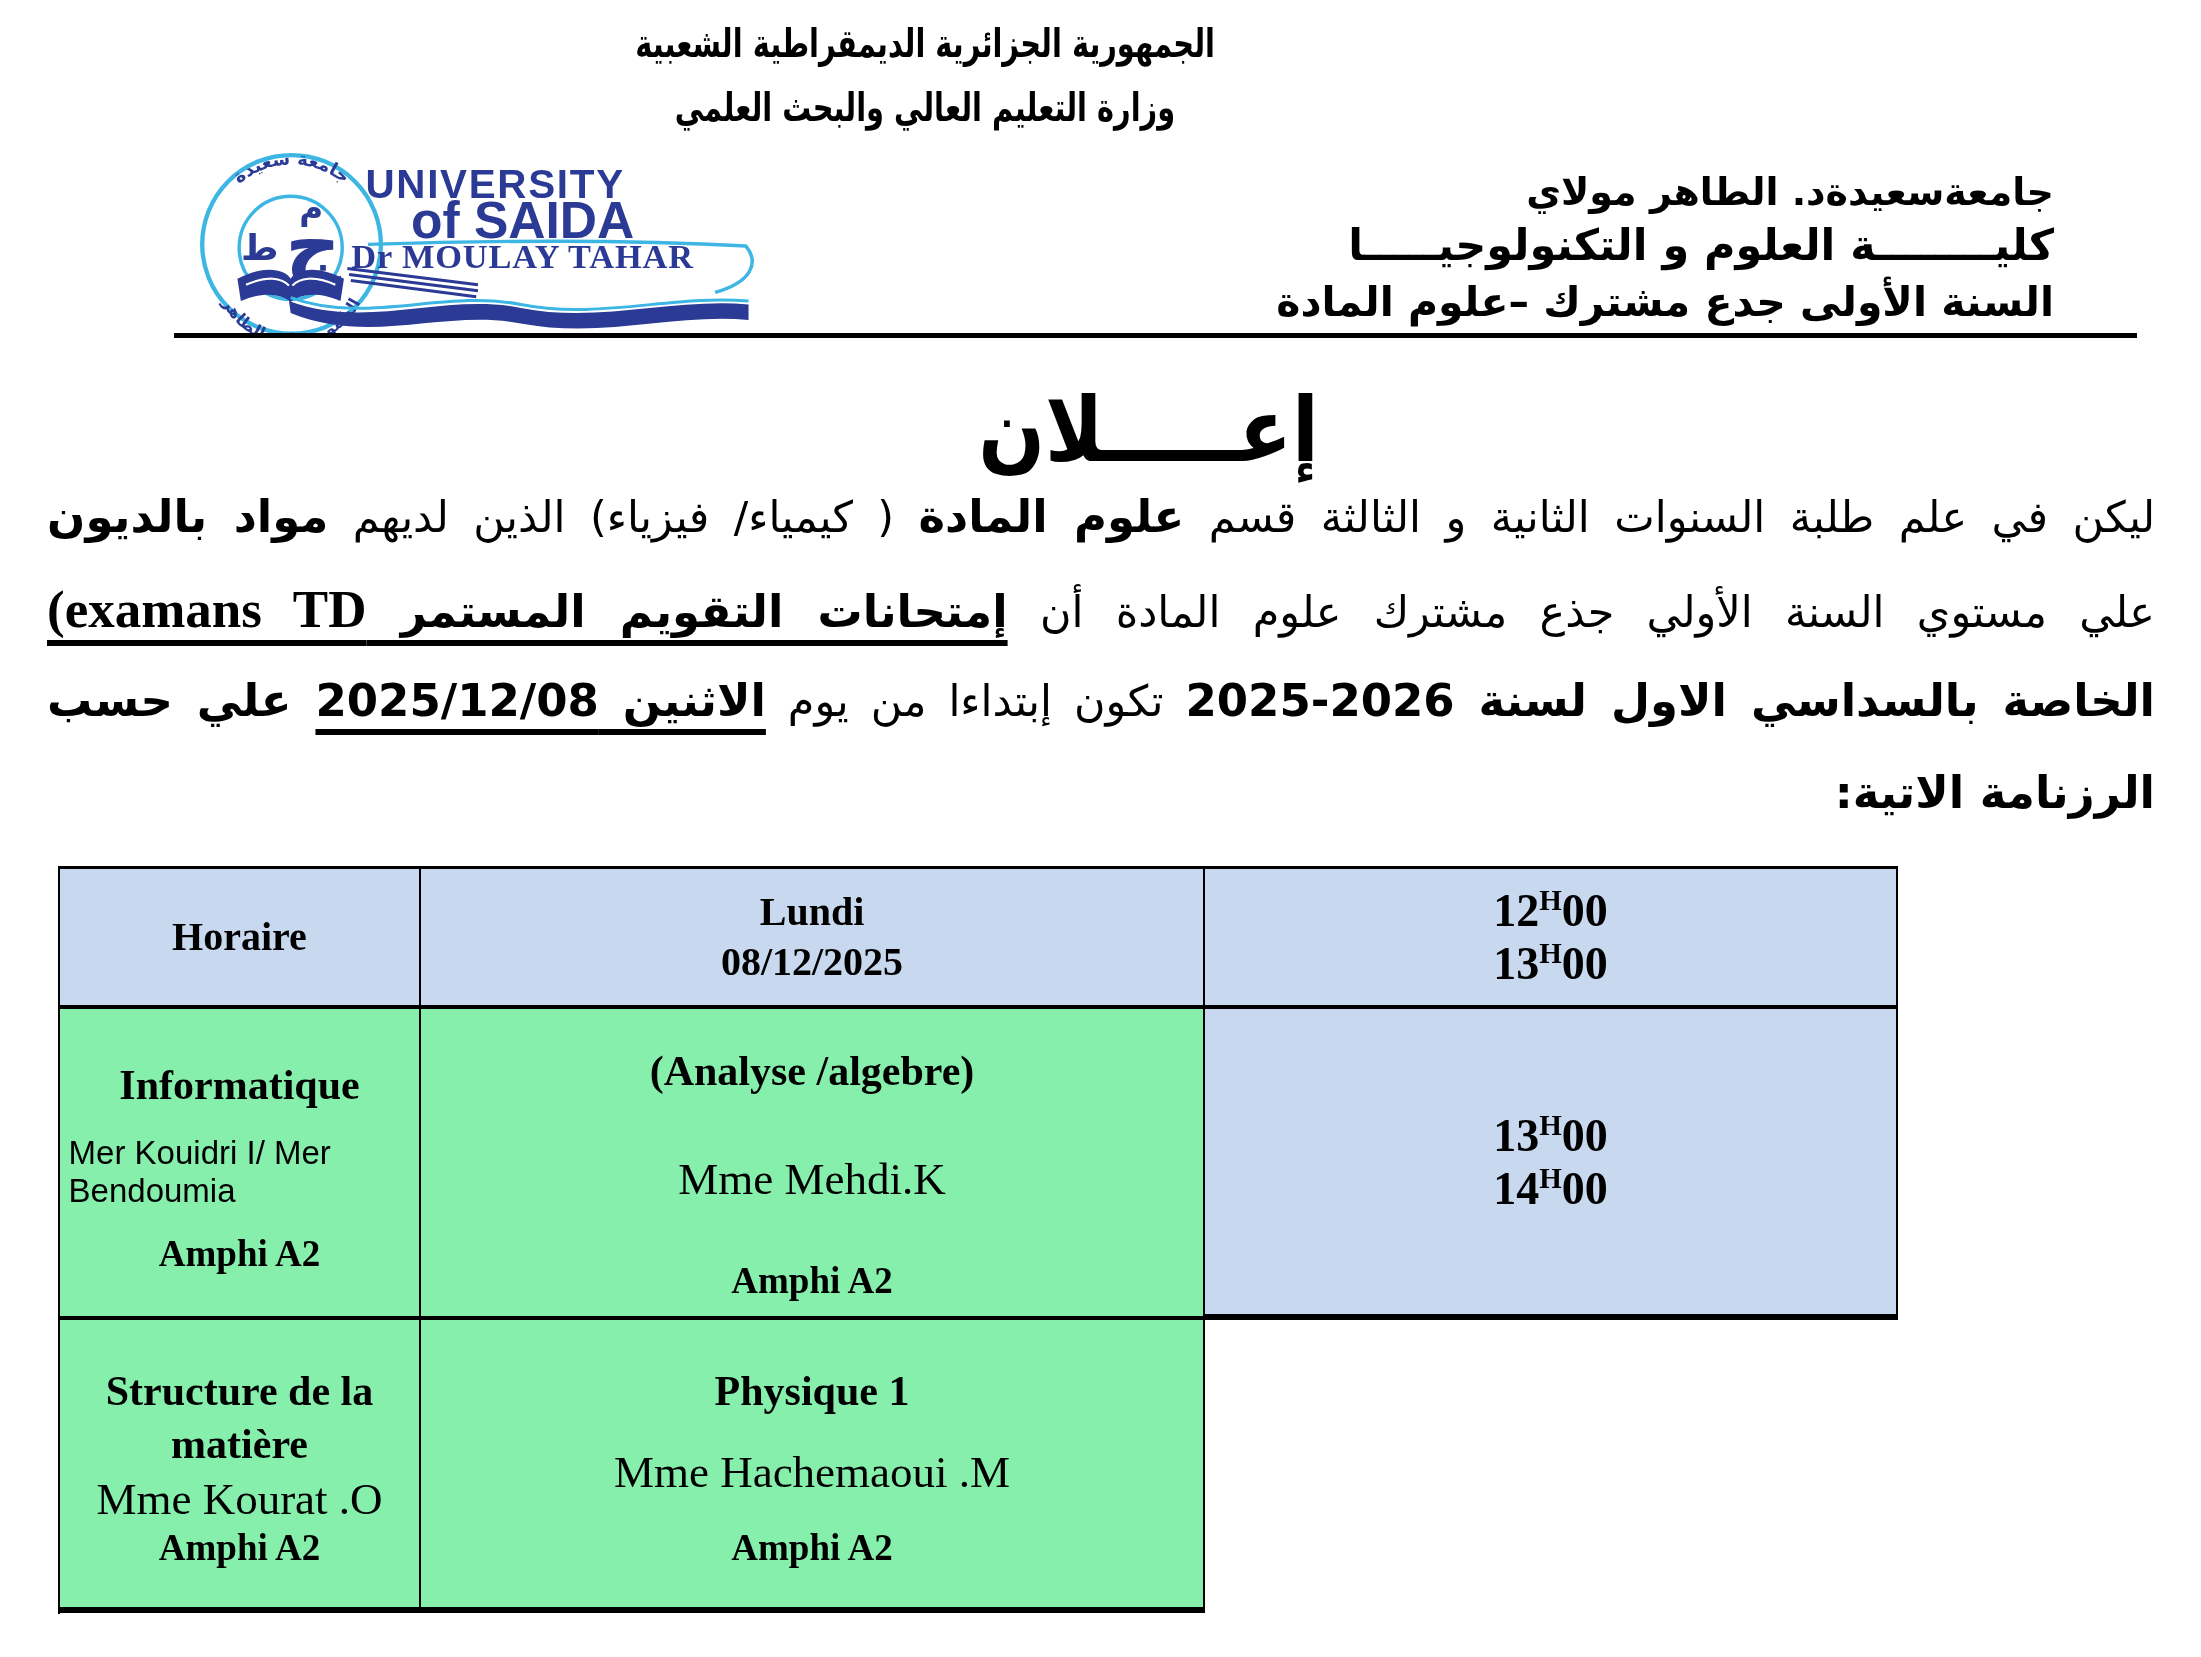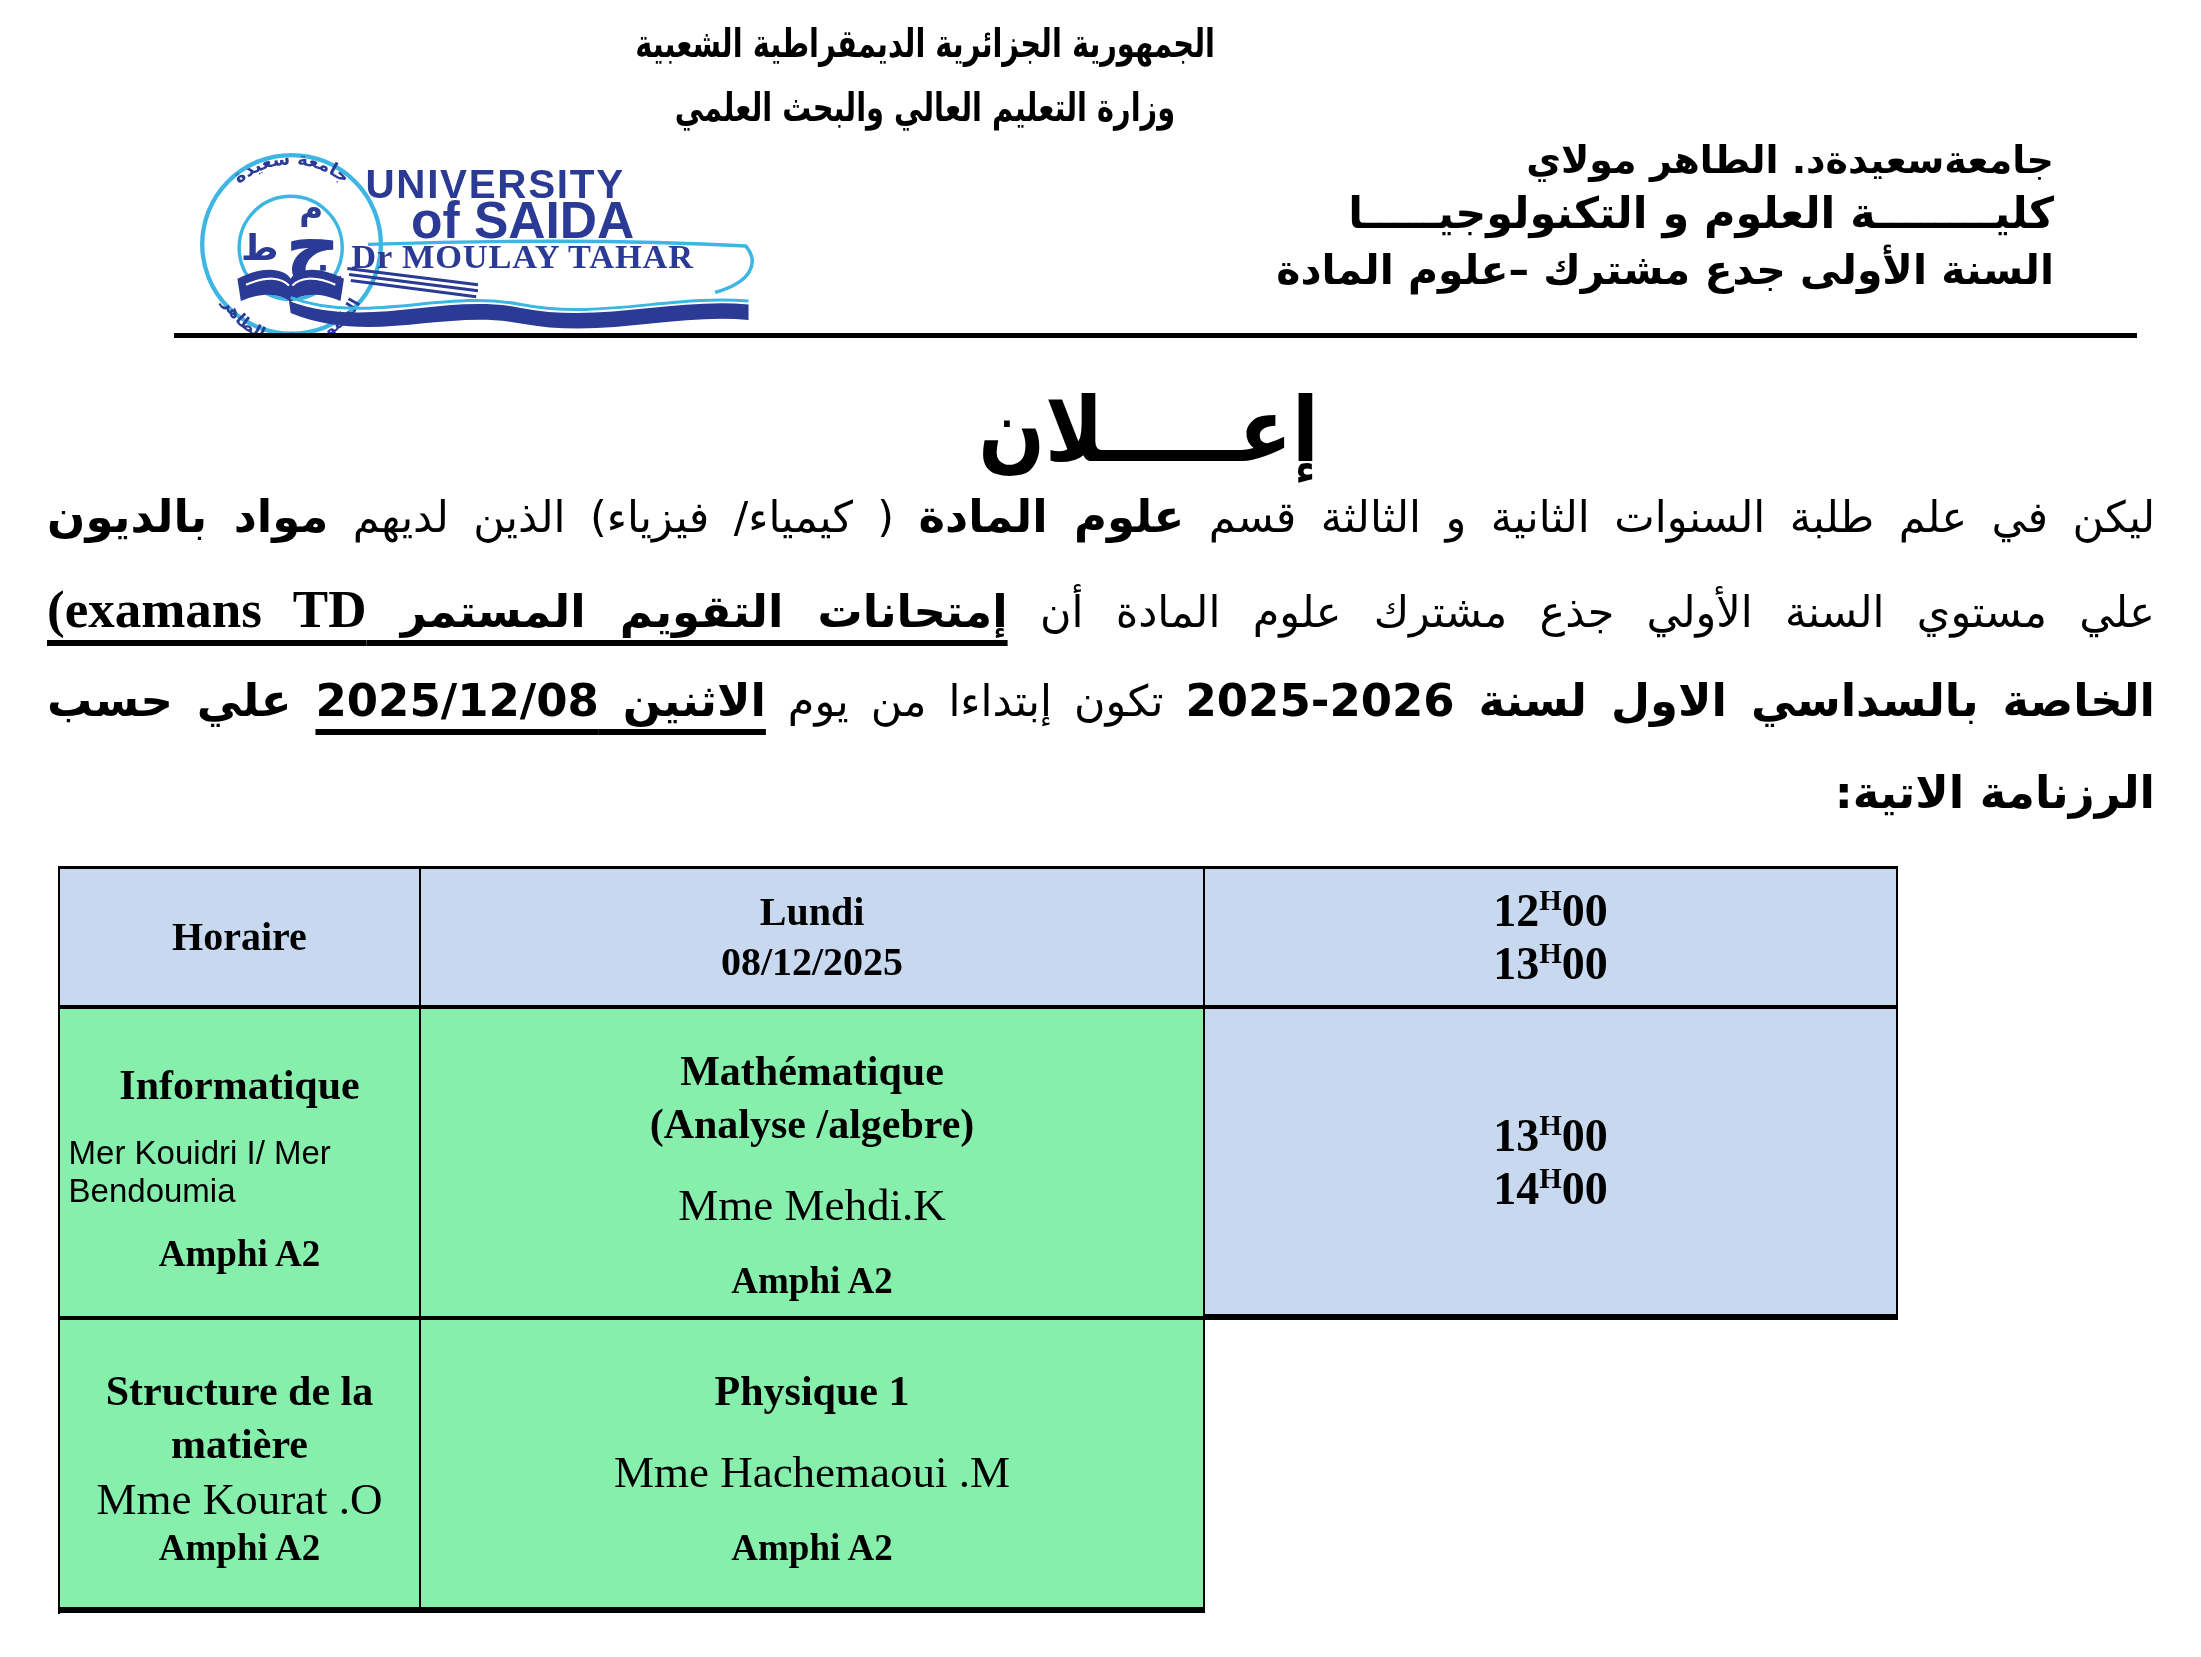--- a/index.html
+++ b/index.html
@@ -11,21 +11,21 @@
   .ar { font-family:"DejaVu Sans", sans-serif; direction:rtl; }
 
   
   .top-center { position:absolute; left:0; top:12px; width:1756px; text-align:center; }
   .top-center .tline {
     display:block; font-weight:bold; font-size:39px; line-height:64px;
     transform:translateX(47px) scaleX(0.74); transform-origin:50% 50%;
   }
 
   
-  .right-block { position:absolute; right:148px; top:135px; text-align:right; }
+  .right-block { position:absolute; right:148px; top:167px; text-align:right; }
   .right-block .rline1 { font-weight:bold; font-size:38px; line-height:50px; }
   .right-block .rline2 { font-weight:bold; font-size:43px; line-height:57px; }
   .right-block .rline3 { font-weight:bold; font-size:41px; line-height:57px; }
 
   
   .logo { position:absolute; left:108px; top:76px; width:654px; height:262px; }
 
   
   .divider { position:absolute; left:174px; top:333px; width:1963px; height:5.2px; background:#000; }
 
@@ -146,21 +146,20 @@
     <div class="time"><span>12</span><sup>H</sup><span>00</span></div>
     <div class="time"><span>13</span><sup>H</sup><span>00</span></div>
   </div>
   <div class="cell ccell r1a">
     <div class="course-title">Informatique</div>
     <div class="teacher sans">Mer Kouidri I/ Mer Bendoumia</div>
     <div class="room">Amphi A2</div>
   </div>
   <div class="cell ccell r1b">
     <div>
-      <div class="course-title">Mathématique</div>
       <div class="course-title">(Analyse /algebre)</div>
     </div>
     <div class="teacher">Mme Mehdi.K</div>
     <div class="room">Amphi A2</div>
   </div>
 
   <div class="cell timecell bluecell lastrow">
     <div class="time"><span>13</span><sup>H</sup><span>00</span></div>
     <div class="time"><span>14</span><sup>H</sup><span>00</span></div>
   </div>

